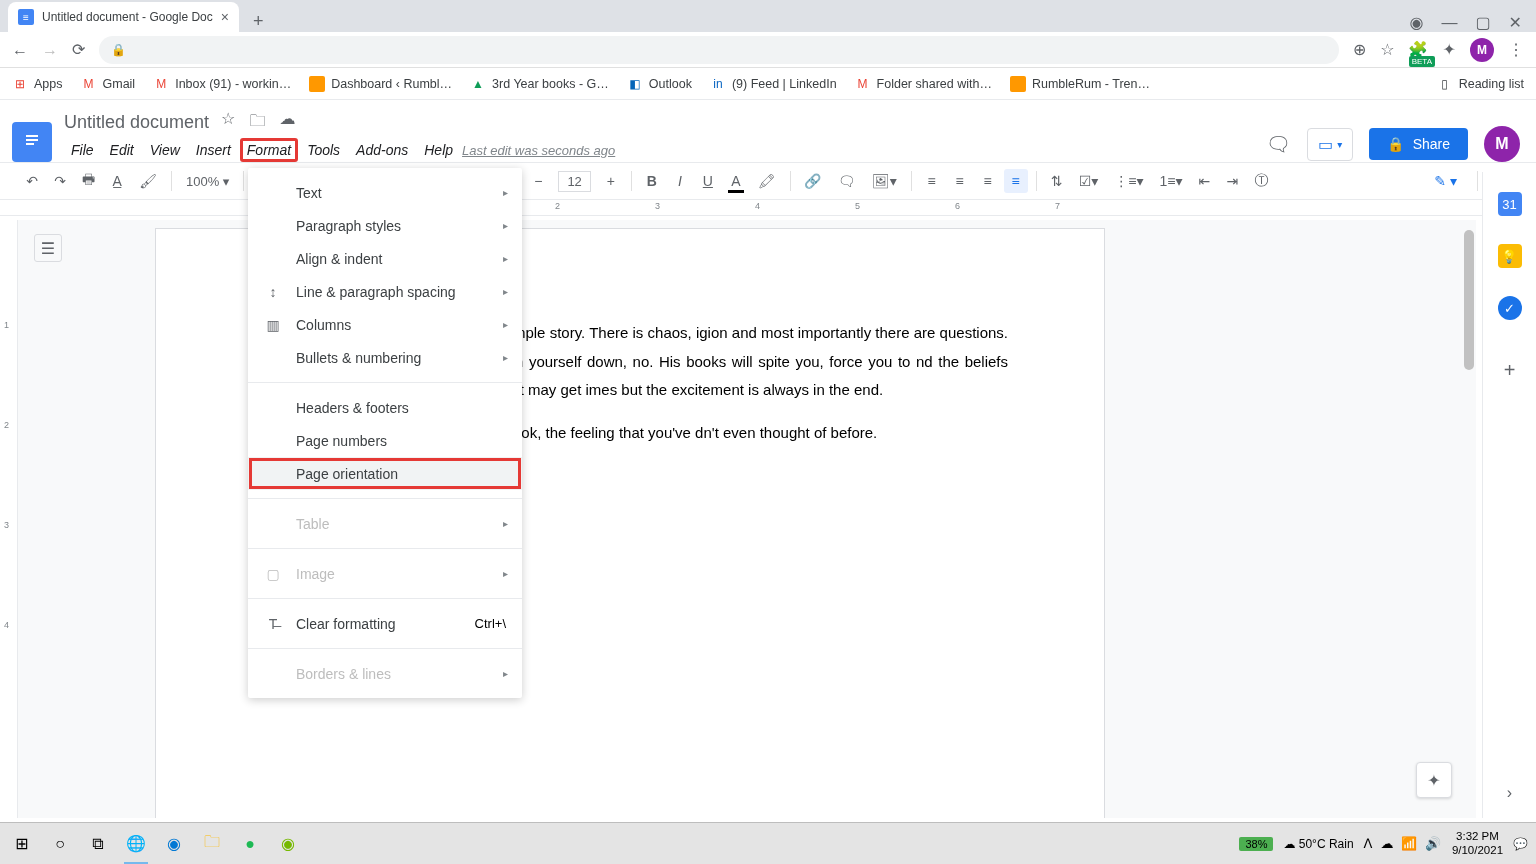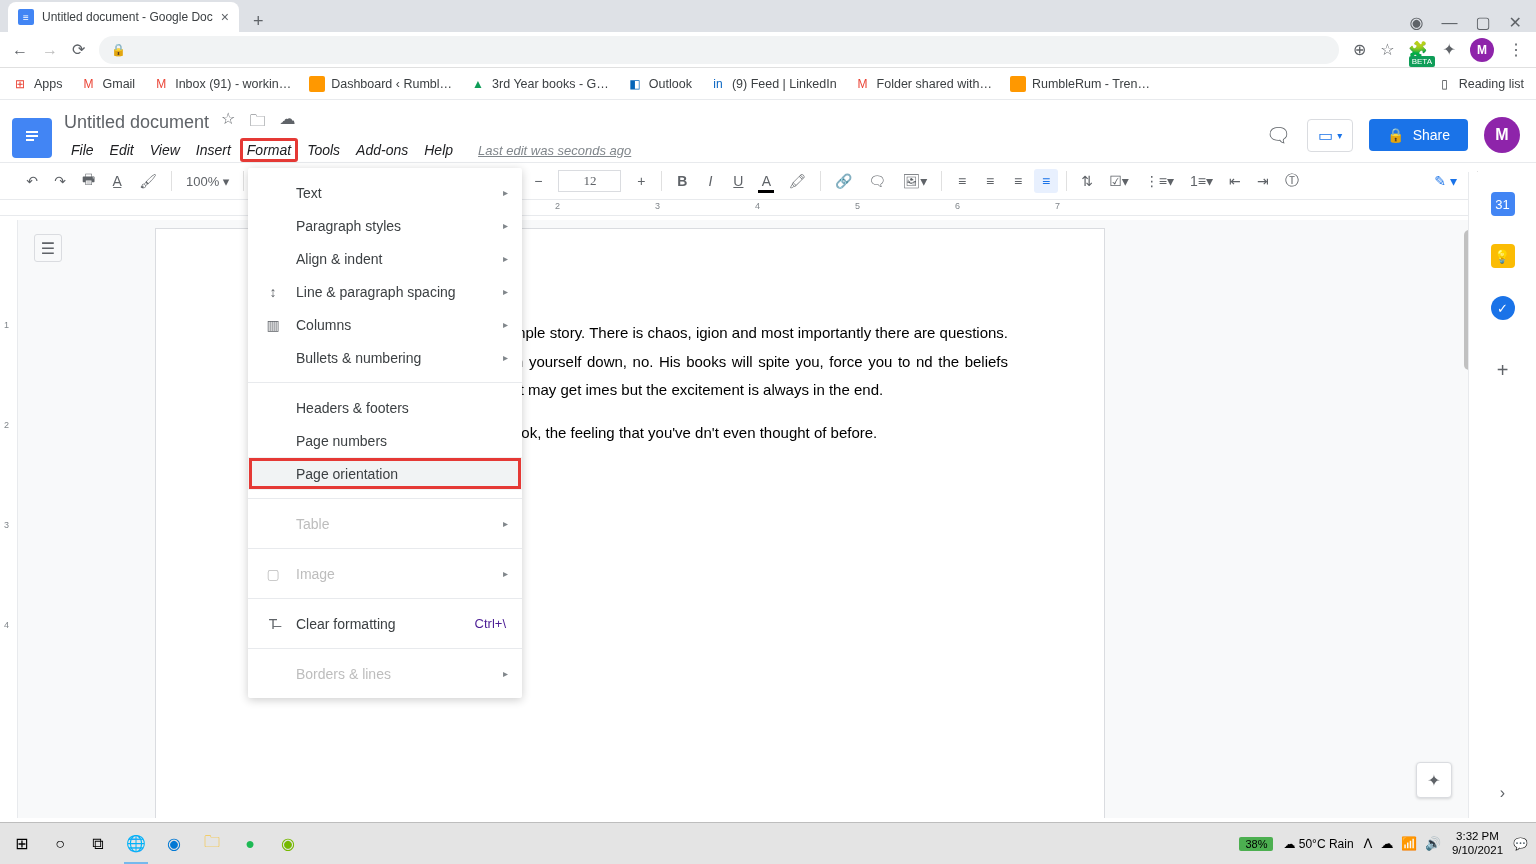--- a/index.html
+++ b/index.html
@@ -27,42 +27,42 @@
 .bk-icon { width: 16px; height: 16px; display: inline-flex; align-items: center; justify-content: center; font-size: 12px; }
 .ico-apps { color: #ea4335; }
 .ico-gmail { color: #ea4335; }
 .ico-rumble { background: #ff9800; border-radius: 2px; }
 .ico-drive { color: #0f9d58; }
 .ico-outlook { color: #0364b8; }
 .ico-linkedin { color: #0a66c2; }
 .spacer { flex: 1; }
 
 
-.docs-header { display: flex; align-items: center; padding: 8px 16px 0 12px; gap: 12px; }
+.docs-header { display: flex; align-items: flex-end; padding: 8px 16px 0 12px; gap: 12px; }
 .docs-logo { width: 40px; height: 40px; background: #4285f4; border-radius: 4px; display: flex; align-items: center; justify-content: center; color: #fff; margin-top: 6px; }
 .docs-title-area { flex: 1; }
 .title-row { display: flex; align-items: center; gap: 12px; height: 28px; }
 .doc-title { font-size: 18px; color: #5f6368; }
 .title-icons { display: flex; gap: 14px; color: #5f6368; font-size: 16px; }
 .menubar { display: flex; gap: 2px; font-size: 14px; color: #202124; margin-top: 2px; align-items: center; font-style: italic; }
 .menu-item { padding: 4px 7px; border-radius: 3px; }
 .menu-item.highlighted { border: 3px solid #e53935; padding: 1px 4px; }
-.last-edit { color: #80868b; text-decoration: underline; margin-left: 16px; font-size: 13px; }
+.last-edit { color: #80868b; text-decoration: underline; font-size: 13px; }
 .docs-header-right { display: flex; align-items: center; gap: 16px; }
 .comment-ico { font-size: 20px; color: #5f6368; }
 .present-btn { border: 1px solid #dadce0; border-radius: 4px; padding: 6px 10px; display: flex; align-items: center; gap: 4px; color: #1a73e8; }
 .share-btn { background: #1a73e8; color: #fff; border-radius: 4px; padding: 8px 18px; font-size: 14px; font-weight: 500; display: flex; align-items: center; gap: 8px; }
 .avatar-big { width: 36px; height: 36px; border-radius: 50%; background: #8e24aa; color: #fff; display: flex; align-items: center; justify-content: center; font-weight: bold; }
 
 
 .toolbar { height: 38px; border-top: 1px solid #e8eaed; border-bottom: 1px solid #e8eaed; display: flex; align-items: center; padding: 0 20px; gap: 4px; color: #5f6368; font-size: 14px; position: relative; }
 .tb-btn { padding: 4px 6px; display: flex; align-items: center; justify-content: center; min-width: 24px; }
 .tb-sep { width: 1px; height: 20px; background: #e0e0e0; margin: 0 4px; }
 .zoom-val { font-size: 13px; padding: 0 6px; }
-.fontsize { font-size: 13px; border: 1px solid #dadce0; padding: 2px 24px; margin: 0 4px; font-family: Liberation Serif, serif; }
+.fontsize { font-size: 13px; border: 1px solid #dadce0; padding: 2px 8px; margin: 0 4px; }
 .tb-btn.bold { font-weight: bold; }
 .tb-btn.italic { font-style: italic; }
 .tb-btn.underline { text-decoration: underline; }
 .textcolor { position: relative; }
 .textcolor::after { content: ''; position: absolute; bottom: 0; left: 4px; right: 4px; height: 3px; background: #000; }
 .justify-active { background: #e8f0fe; border-radius: 3px; color: #1a73e8; }
 .toolbar-right { margin-left: auto; display: flex; align-items: center; gap: 10px; }
 .pen-ico { color: #1a73e8; }
 
 
@@ -75,38 +75,38 @@
 .vruler { position: absolute; left: 0; top: 0; width: 18px; height: 100%; background: #fff; border-right: 1px solid #e8eaed; font-size: 9px; color: #80868b; }
 .vnum { position: absolute; left: 4px; }
 .outline-btn { position: absolute; left: 34px; top: 14px; width: 28px; height: 28px; border: 1px solid #dadce0; border-radius: 3px; display: flex; align-items: center; justify-content: center; color: #5f6368; }
 .page { position: absolute; left: 155px; top: 8px; width: 950px; height: 700px; background: #fff; border: 1px solid #dadce0; padding: 90px 96px; }
 .doc-text { font-family: 'Times New Roman', serif; font-size: 15px; color: #000; line-height: 1.9; text-align: justify; }
 .doc-text p { margin-bottom: 14px; }
 .explore-btn { position: absolute; right: 24px; bottom: 20px; width: 36px; height: 36px; background: #fff; border: 1px solid #dadce0; border-radius: 4px; display: flex; align-items: center; justify-content: center; color: #5f6368; box-shadow: 0 1px 3px rgba(0,0,0,.15); }
 .scroll-thumb { position: absolute; right: 2px; top: 10px; width: 10px; height: 140px; background: #c1c1c1; border-radius: 5px; }
 
 
-.side-panel { position: absolute; right: 0; top: 172px; width: 68px; bottom: 46px; background: #fff; border-left: 1px solid #e8eaed; display: flex; flex-direction: column; align-items: center; padding-top: 20px; gap: 28px; }
+.side-panel { position: absolute; right: 0; top: 172px; width: 54px; bottom: 46px; background: #fff; border-left: 1px solid #e8eaed; display: flex; flex-direction: column; align-items: center; padding-top: 20px; gap: 28px; }
 .sp-ico { width: 24px; height: 24px; border-radius: 4px; display: flex; align-items: center; justify-content: center; font-size: 13px; color: #fff; }
 .sp-cal { background: #4285f4; }
 .sp-keep { background: #fbbc04; }
 .sp-tasks { background: #1a73e8; border-radius: 50%; }
 .sp-plus { color: #5f6368; font-size: 20px; background: none; margin-top: 10px; }
 .side-arrow { position: absolute; bottom: 16px; color: #5f6368; }
 
 
 .dropdown { position: absolute; left: 248px; top: 168px; width: 274px; background: #fff; box-shadow: 0 2px 10px rgba(0,0,0,.2); border-radius: 2px; padding: 8px 0; z-index: 100; font-size: 14px; color: #3c4043; }
 .dd-item { height: 33px; display: flex; align-items: center; padding: 0 16px; gap: 14px; position: relative; }
 .dd-item.hover { background: #f1f3f4; text-align: center; }
 .dd-item.disabled { color: #bdbdbd; }
 .dd-item.highlighted { outline: 3px solid #e53935; outline-offset: -4px; }
 .dd-ico { width: 18px; display: flex; justify-content: center; color: #5f6368; font-size: 14px; }
 .dd-item.disabled .dd-ico { color: #bdbdbd; }
 .dd-arrow { position: absolute; right: 14px; color: #80868b; font-size: 10px; }
-.dd-shortcut { position: absolute; right: 16px; color: #4c1d95; font-size: 13px; }
+.dd-shortcut { position: absolute; right: 16px; color: #000000; font-size: 13px; }
 .dd-sep { height: 1px; background: #e8eaed; margin: 8px 0; }
 
 
 .taskbar { position: absolute; bottom: 0; left: 0; right: 0; height: 42px; background: #e4e4e4; border-top: 1px solid #bdbdbd; display: flex; align-items: center; padding: 0 8px; gap: 10px; }
 .tb-ico { width: 28px; height: 28px; display: flex; align-items: center; justify-content: center; font-size: 16px; }
 .win { color: #000; }
 .chrome-ico { position: relative; }
 .chrome-ico::after { content: ''; position: absolute; bottom: -7px; left: 2px; right: 2px; height: 3px; background: #76b9ed; }
 .taskbar-right { margin-left: auto; display: flex; align-items: center; gap: 10px; font-size: 12px; color: #000; }
 .battery { background: #4caf50; color: #000; padding: 1px 6px; font-size: 11px; border-radius: 2px; }

